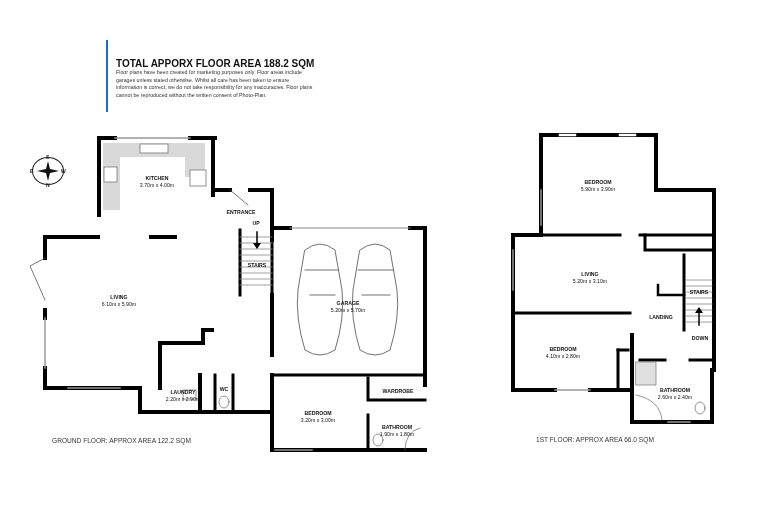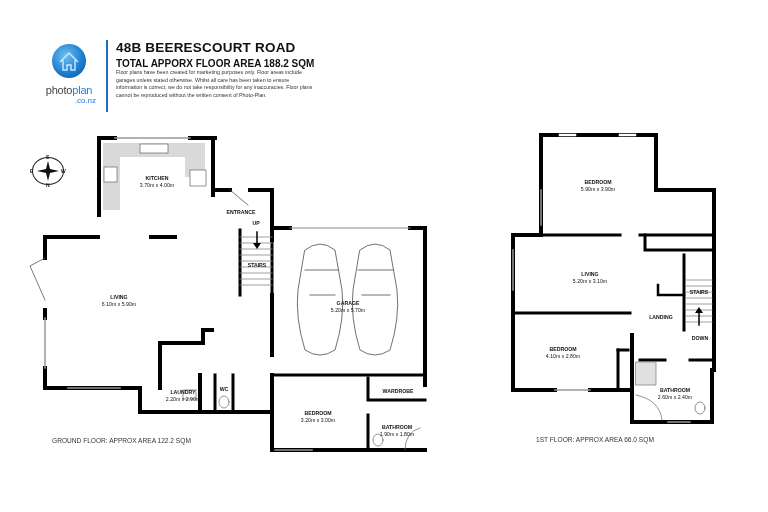--- a/index.html
+++ b/index.html
@@ -24,31 +24,21 @@
 
   svg.plan { position:absolute; left:0; top:0; }
   .room-label { position:absolute; font-size:5.2px; font-weight:bold; text-align:center; color:#111; white-space:nowrap; transform:translateX(-50%); line-height:6.5px; }
   .room-dim { display:block; font-weight:normal; }
   .floor-caption { position:absolute; font-size:6.6px; color:#333; white-space:nowrap; }
 </style>
 </head>
 <body>
 
 <div class="header">
-  <div class="logo">
-    <div class="logo-circle">
-      <svg width="34" height="34" viewBox="0 0 34 34">
-        <path d="M8 18 L17 9 L26 18 M11 16 V26 H15 V21 H19 V26 H23 V16" fill="none" stroke="#cfe9ff" stroke-width="1.4"></path>
-      </svg>
-    </div>
-    <div class="logo-text"><span>photo</span><span class="plan">plan</span></div>
-    <div class="logo-sub">.co.nz</div>
-  </div>
   <div class="divider"></div>
-  <div class="addr">48B BEERESCOURT ROAD</div>
   <div class="total">TOTAL APPORX FLOOR AREA 188.2 SQM</div>
   <div class="disclaimer">Floor plans have been created for marketing purposes only. Floor areas include garages unless stated otherwise. Whilst all care has been taken to ensure information is correct, we do not take responsibility for any inaccuracies. Floor plans cannot be reproduced without the written consent of Photo-Plan.</div>
 </div>
 
 <div class="compass">
   <div class="ring"></div>
   <svg width="38" height="34" viewBox="0 0 38 34" style="position:absolute;left:0;top:0">
     <path d="M19 7 L21 15 L30 17 L21 19 L19 27 L17 19 L8 17 L17 15 Z" fill="#111"></path>
   </svg>
   <span class="lbl" style="left:17px;top:0px">S</span>

